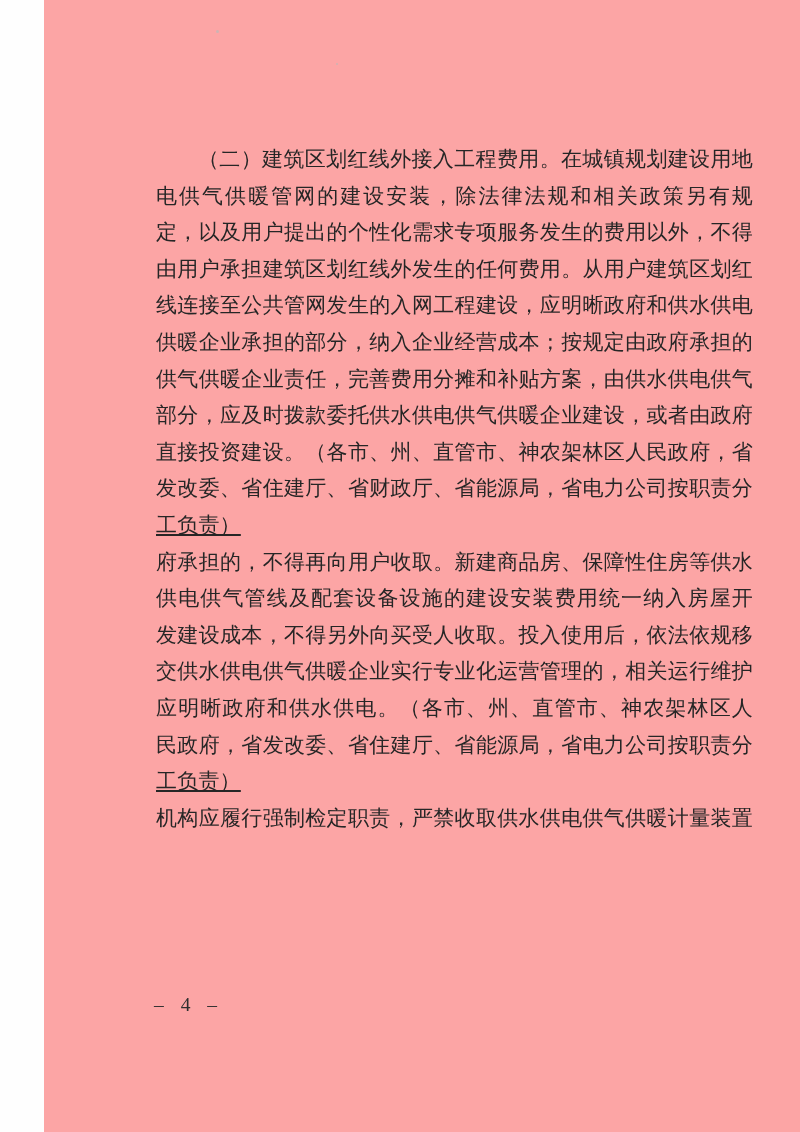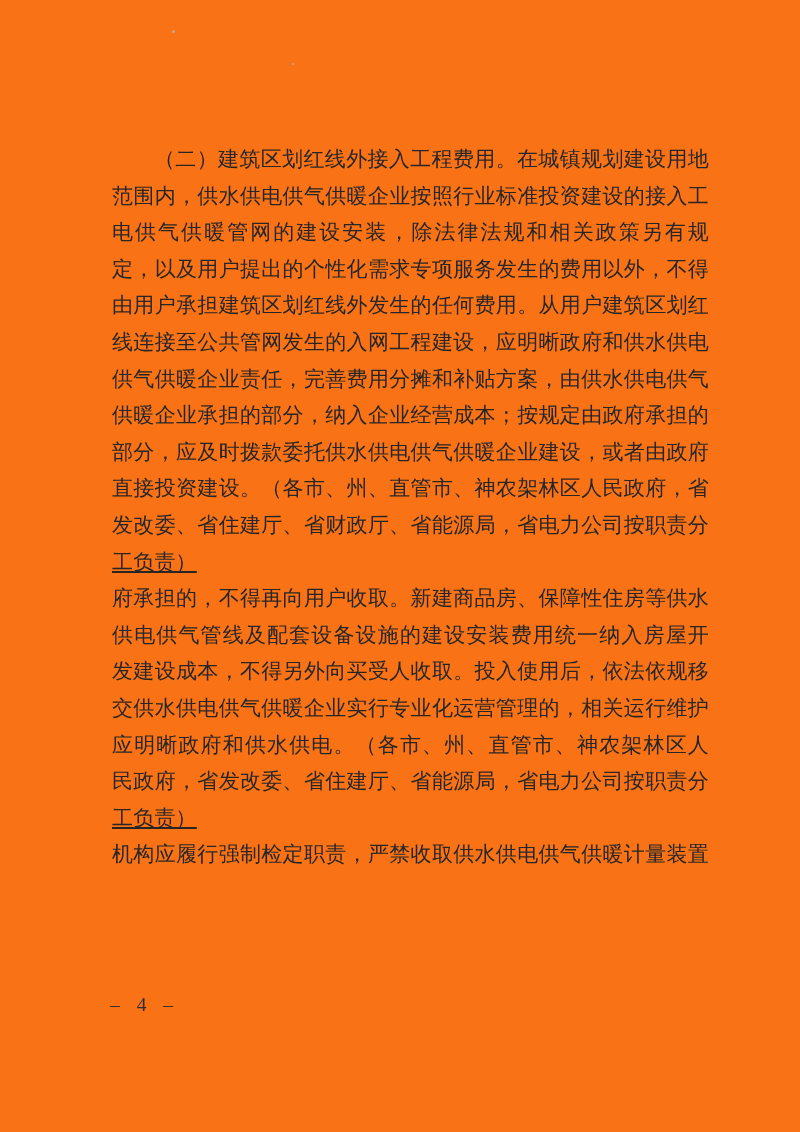--- a/index.html
+++ b/index.html
@@ -10,21 +10,22 @@
     width: 800px;
     height: 1132px;
     background: #fefefe;
     position: relative;
     overflow: hidden;
     font-family: "Liberation Serif", "DejaVu Serif", serif;
   }
   .page {
     position: absolute;
     inset: 0;
-    background: #f97316;
+    background: #fca5a5;
+    margin-left: 44px;
   }
   .text-block {
     position: absolute;
     left: 112px;
     top: 141px;
     width: 597px;
   }
   .line {
     font-size: 21px;
     line-height: 36.6px;
@@ -61,27 +62,26 @@
 </style>
 </head>
 <body>
 
 <div class="page">
   <div class="speck speck-1"></div>
   <div class="speck speck-2"></div>
 
   <div class="text-block">
       <div class="line para-start">（二）建筑区划红线外接入工程费用。在城镇规划建设用地</div>
-      <div class="line body">范围内，供水供电供气供暖企业按照行业标准投资建设的接入工</div>
       <div class="line body">电供气供暖管网的建设安装，除法律法规和相关政策另有规</div>
       <div class="line body">定，以及用户提出的个性化需求专项服务发生的费用以外，不得</div>
       <div class="line body">由用户承担建筑区划红线外发生的任何费用。从用户建筑区划红</div>
       <div class="line body">线连接至公共管网发生的入网工程建设，应明晰政府和供水供电</div>
+      <div class="line body">供暖企业承担的部分，纳入企业经营成本；按规定由政府承担的</div>
       <div class="line body">供气供暖企业责任，完善费用分摊和补贴方案，由供水供电供气</div>
-      <div class="line body">供暖企业承担的部分，纳入企业经营成本；按规定由政府承担的</div>
       <div class="line body">部分，应及时拨款委托供水供电供气供暖企业建设，或者由政府</div>
       <div class="line body">直接投资建设。（各市、州、直管市、神农架林区人民政府，省</div>
       <div class="line body">发改委、省住建厅、省财政厅、省能源局，省电力公司按职责分</div>
       <div class="line para-end">工负责）</div>
       <div class="line body">府承担的，不得再向用户收取。新建商品房、保障性住房等供水</div>
       <div class="line body">供电供气管线及配套设备设施的建设安装费用统一纳入房屋开</div>
       <div class="line body">发建设成本，不得另外向买受人收取。投入使用后，依法依规移</div>
       <div class="line body">交供水供电供气供暖企业实行专业化运营管理的，相关运行维护</div>
       <div class="line body">应明晰政府和供水供电。（各市、州、直管市、神农架林区人</div>
       <div class="line body">民政府，省发改委、省住建厅、省能源局，省电力公司按职责分</div>

